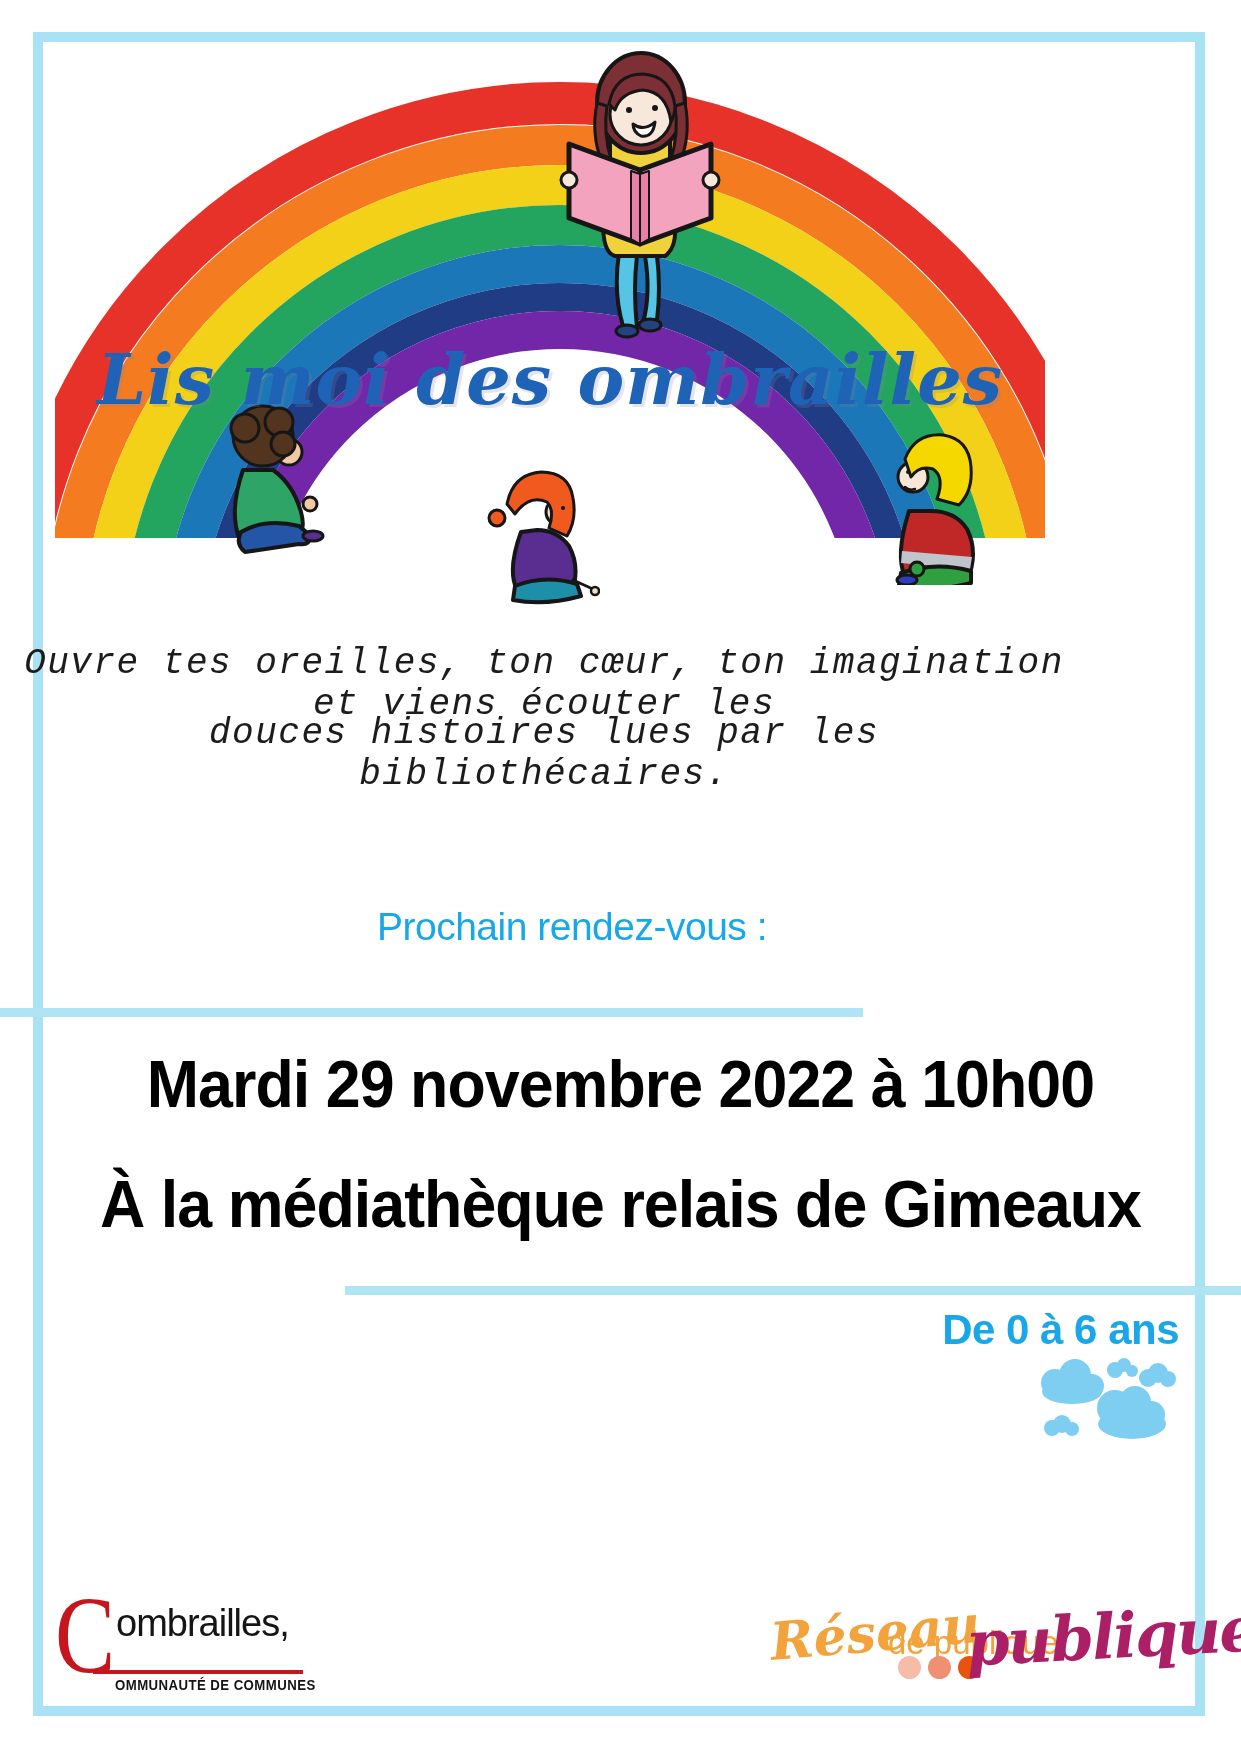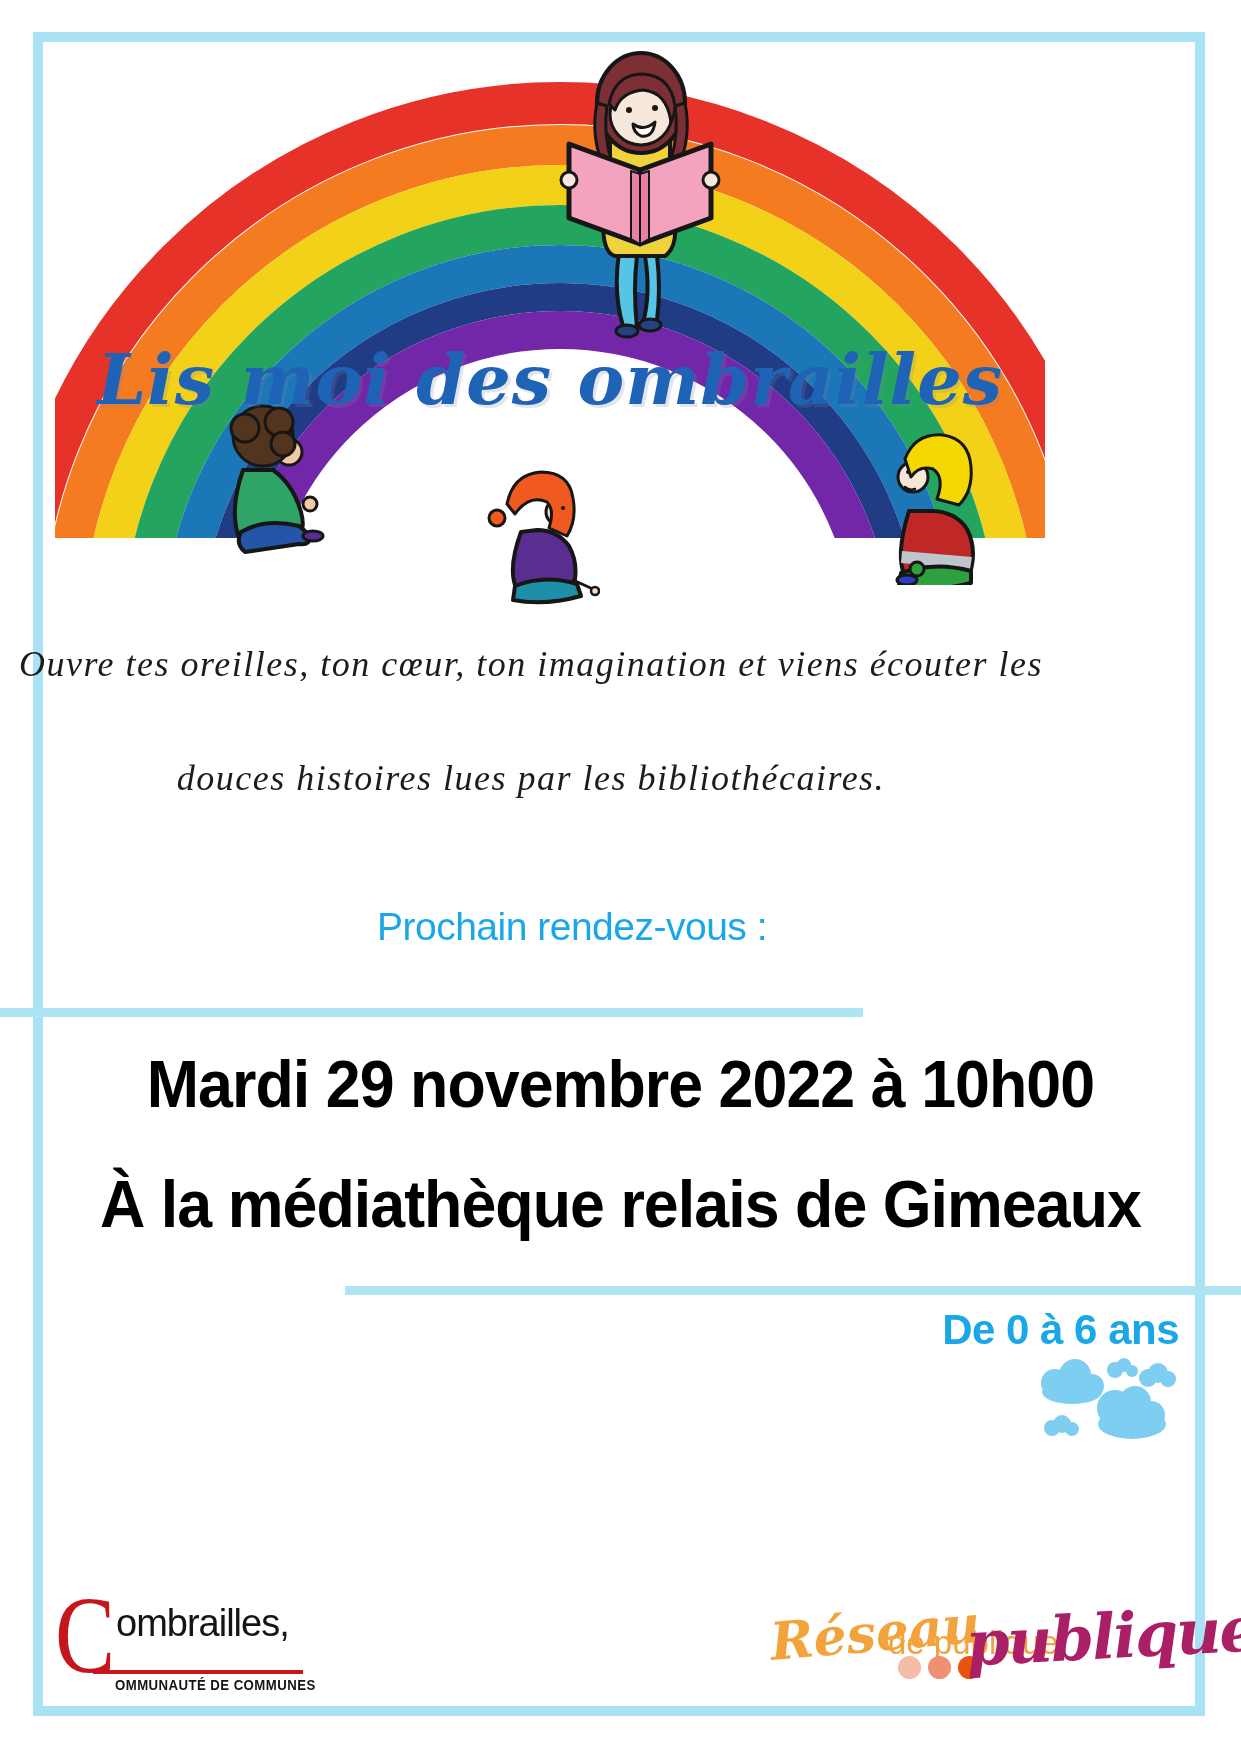--- a/index.html
+++ b/index.html
@@ -8,25 +8,25 @@
   .frame{position:absolute;left:33px;top:32px;width:1172px;height:1684px;box-sizing:border-box;
          border:10px solid var(--frame,#A9E2F4);}
   svg{display:block;}
   .abs{position:absolute;}
 
   .title-script{position:absolute;left:0;top:338px;width:1100px;text-align:center;
     font-family:"DejaVu Serif",serif;font-style:italic;font-weight:bold;font-size:70px;
     color:var(--title-blue,#1E63B5);letter-spacing:1px;
     text-shadow:3px 3px 0 rgba(130,130,160,.22);}
 
-  .quote{position:absolute;left:0;width:1062px;text-align:center;
-    font-family:Liberation Serif, serif;font-style:italic;font-weight:normal;
+  .quote{position:absolute;left:13px;width:1062px;text-align:center;
+    font-family:Liberation Mono, monospace;font-style:italic;font-weight:normal;
     font-size:36px;color:#1c1c1c;letter-spacing:1.5px;}
   .quote.l1{top:643px;}
-  .quote.l2{top:713px;margin-top:44px;}
+  .quote.l2{top:713px;}
 
   .next-label{position:absolute;left:0;top:905px;width:1120px;text-align:center;
     font-size:39px;font-weight:normal;color:var(--accent-blue,#1AA7E8);letter-spacing:-0.5px;margin-left:12px;}
 
   .divider{position:absolute;height:9px;background:var(--divider-blue,#AEE4F4);}
   .divider.left{left:0;top:1008px;width:863px;}
   .divider.right{left:345px;top:1286px;width:896px;}
 
   .big-head{position:absolute;left:0;width:1241px;text-align:center;color:#000;
     font-weight:bold;font-size:66px;letter-spacing:-1px;transform:scaleX(0.95);transform-origin:50% 50%;}

